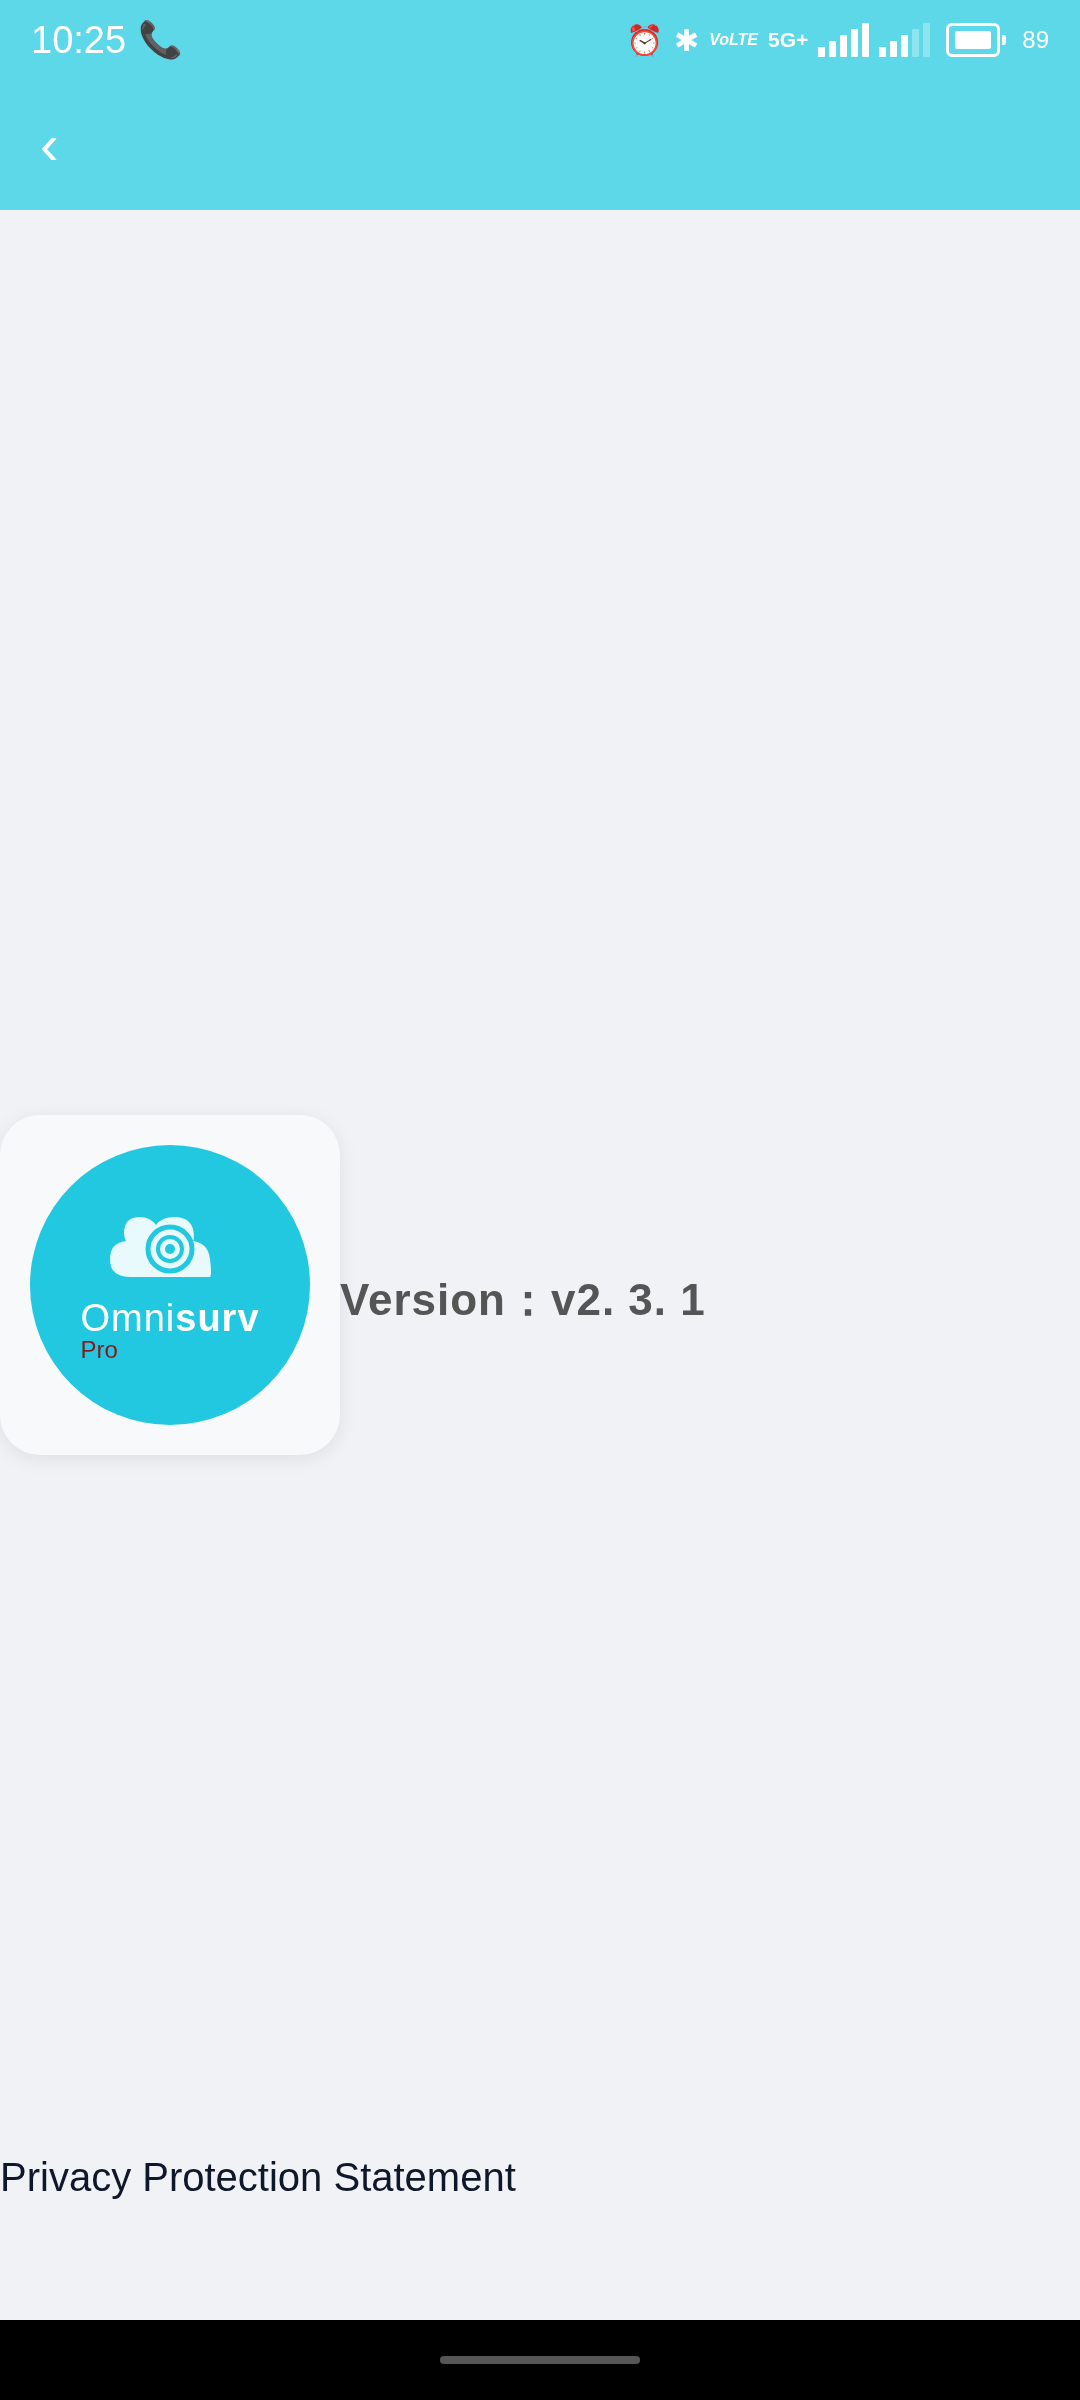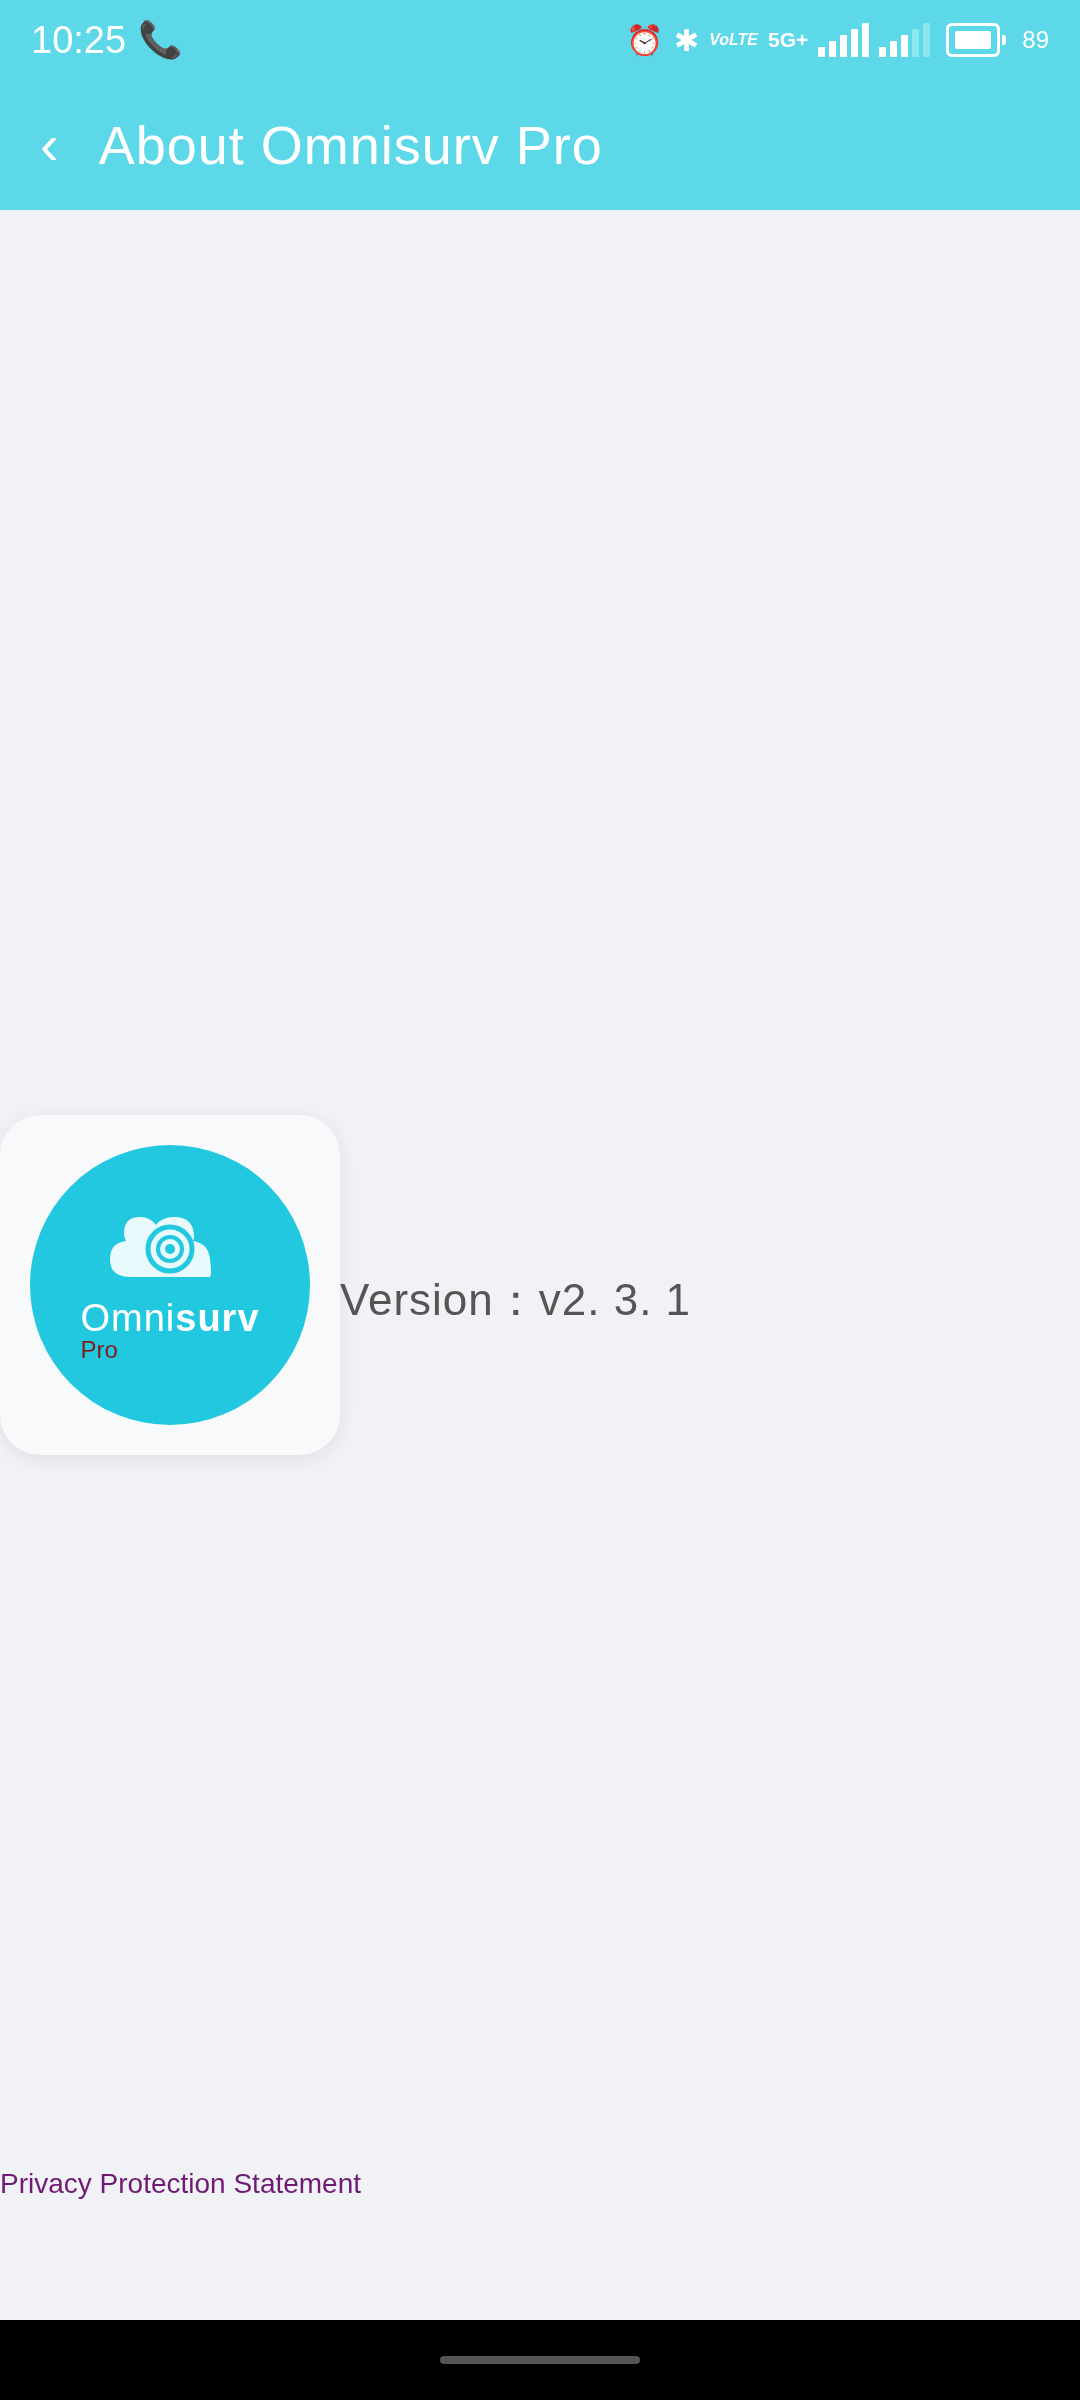--- a/index.html
+++ b/index.html
@@ -148,38 +148,38 @@
       color: #7f1d1d;
       font-size: 24px;
       font-weight: 300;
       margin-top: -4px;
     }
 
     
     .version-text {
       color: #555;
       font-size: 44px;
-      font-weight: 400;
+      font-weight: 700;
       margin-bottom: 50px;
       letter-spacing: 1px;
     }
 
     .server-text {
       color: #555;
       font-size: 40px;
       font-weight: 400;
       letter-spacing: 0.5px;
     }
 
     
     .privacy-link {
       position: absolute;
       bottom: 120px;
-      color: #701a75;
-      font-size: 28px;
+      color: #0f172a;
+      font-size: 40px;
       font-weight: 400;
       cursor: pointer;
       text-decoration: none;
     }
 
     
     .bottom-bar {
       position: absolute;
       bottom: 0;
       width: 100%;
@@ -248,21 +248,20 @@
         <div class="battery-fill" style="width:36px;"></div>
       </div>
       <div class="battery-tip"></div>
       <span style="color:white;font-size:24px;margin-left:16px;">89</span>
     </div>
   </div>
 </div>
 
 <div class="header">
   <span class="back-button">‹</span>
-  <span class="header-title">About  Omnisurv Pro</span>
 </div>
 
 <div class="main-content">
 
   <div class="logo-container">
     <div class="logo-circle">
 
       <svg width="140" height="100" viewBox="0 0 140 100">
 
         <path d="M110 70 H30 Q10 70 10 52 Q10 36 26 34 Q24 30 24 26 Q24 10 40 10 Q50 10 56 18 Q62 10 74 10 Q94 10 94 30 Q94 32 93 34 Q108 36 110 52 Q112 68 110 70Z" fill="white" opacity="0.9"></path>

